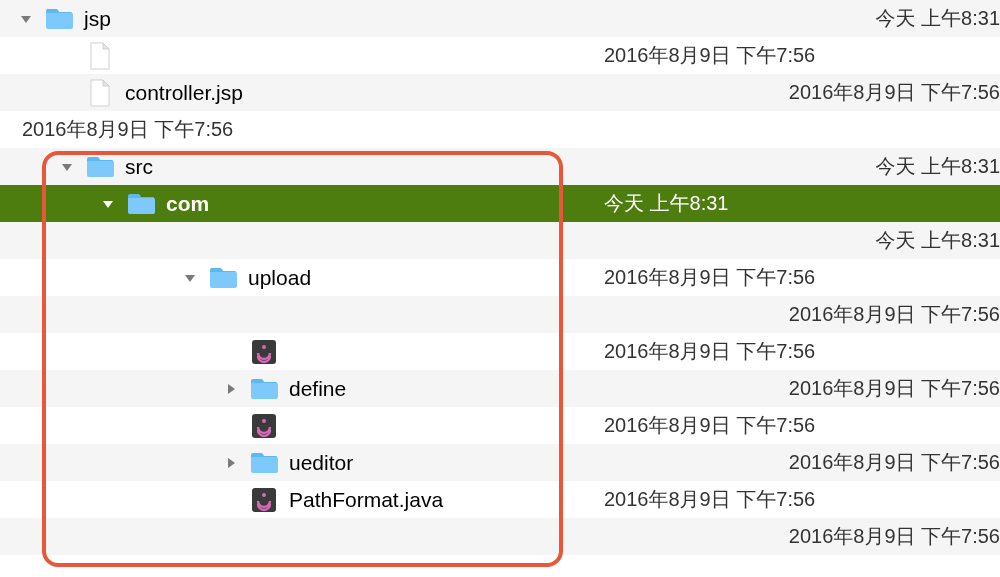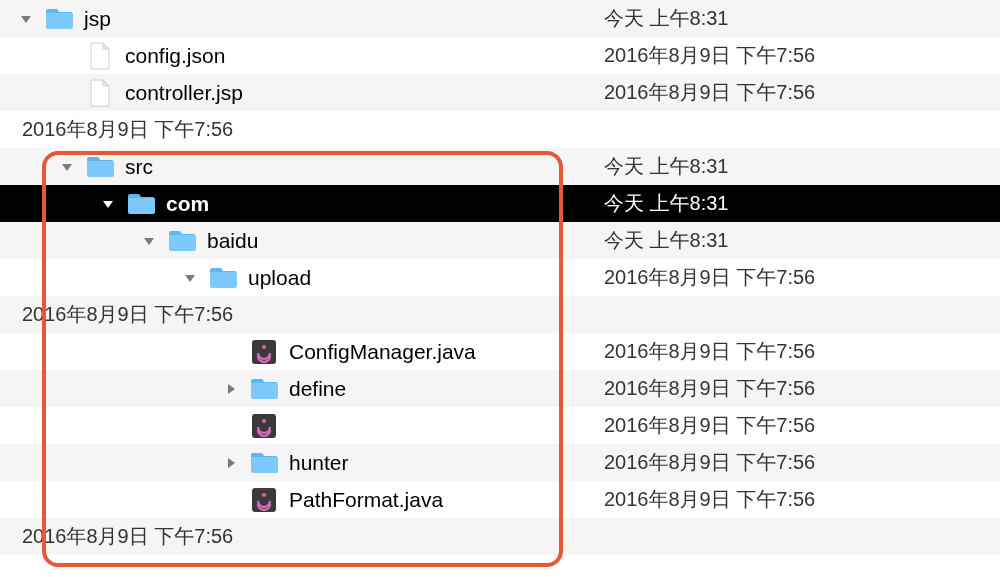--- a/index.html
+++ b/index.html
@@ -13,23 +13,24 @@
       position: relative;
     }
     .row {
       display: flex;
       align-items: center;
       height: 37px;
       position: relative;
     }
     .row.stripe {
       background: #f5f5f5;
+      text-align: right;
     }
     .row.selected {
-      background: #000000;
+      background: #4d7c0f;
       color: #fff;
     }
     .name-col {
       display: flex;
       align-items: center;
       width: 582px;
       flex-shrink: 0;
     }
     .date-col {
       flex: 1;
@@ -116,21 +117,20 @@
         <span style="display: inline-block; width: 16px;"></span>
         <span class="spacer"></span>
         <span class="arrow"></span>
         <span style="display: inline-block; width: 8px;"></span>
         <span class="icon-slot">
           <svg class="file-svg" width="22" height="28" viewBox="0 0 22 28">
     <path class="page" d="M2 1 L14 1 L20 7 L20 27 L2 27 Z"></path>
     <path class="fold" d="M14 1 L14 7 L20 7 Z"></path>
   </svg>
         </span>
-        <span class="label">config.json</span>
       </div>
       <div class="date-col">2016年8月9日 下午7:56</div>
     </div>
     <div class="row stripe">
       <div class="name-col">
         <span style="display: inline-block; width: 16px;"></span>
         <span class="spacer"></span>
         <span class="arrow"></span>
         <span style="display: inline-block; width: 8px;"></span>
         <span class="icon-slot">
@@ -181,39 +181,20 @@
           <svg class="folder-svg" width="28" height="24" viewBox="0 0 28 24">
     <path class="tab" d="M1 4 Q1 2 3 2 L11 2 Q12 2 13 3 L14 5 L26 5 Q27 5 27 6 L27 7 L1 7 Z"></path>
     <path class="front" d="M1 6 L27 6 Q28 6 28 8 L28 20 Q28 22 26 22 L3 22 Q1 22 1 20 Z"></path>
   </svg>
         </span>
         <span class="label">com</span>
       </div>
       <div class="date-col">今天 上午8:31</div>
     </div>
     <div class="row stripe">
-      <div class="name-col">
-        <span style="display: inline-block; width: 16px;"></span>
-        <span class="spacer"></span>
-        <span class="spacer"></span>
-        <span class="spacer"></span>
-        <span class="arrow">
-          <svg width="12" height="12" viewBox="0 0 12 12">
-            <polygon points="1,3 11,3 6,10" fill="#7a7a7a"></polygon>
-          </svg>
-        </span>
-        <span style="display: inline-block; width: 8px;"></span>
-        <span class="icon-slot">
-          <svg class="folder-svg" width="28" height="24" viewBox="0 0 28 24">
-    <path class="tab" d="M1 4 Q1 2 3 2 L11 2 Q12 2 13 3 L14 5 L26 5 Q27 5 27 6 L27 7 L1 7 Z"></path>
-    <path class="front" d="M1 6 L27 6 Q28 6 28 8 L28 20 Q28 22 26 22 L3 22 Q1 22 1 20 Z"></path>
-  </svg>
-        </span>
-        <span class="label">baidu</span>
-      </div>
       <div class="date-col">今天 上午8:31</div>
     </div>
     <div class="row">
       <div class="name-col">
         <span style="display: inline-block; width: 16px;"></span>
         <span class="spacer"></span>
         <span class="spacer"></span>
         <span class="spacer"></span>
         <span class="spacer"></span>
         <span class="arrow">
@@ -246,21 +227,20 @@
         <span class="arrow"></span>
         <span style="display: inline-block; width: 8px;"></span>
         <span class="icon-slot">
           <svg class="java-svg" width="24" height="24" viewBox="0 0 24 24">
     <rect x="0" y="0" width="24" height="24"></rect>
     <path class="arc" d="M6 16 A6 6 0 0 0 18 16"></path>
     <path class="arc" d="M6 13 A6 6 0 0 0 18 13"></path>
     <circle class="dot" cx="12" cy="7" r="2"></circle>
   </svg>
         </span>
-        <span class="label">ConfigManager.java</span>
       </div>
       <div class="date-col">2016年8月9日 下午7:56</div>
     </div>
     <div class="row stripe">
       <div class="name-col">
         <span style="display: inline-block; width: 16px;"></span>
         <span class="spacer"></span>
         <span class="spacer"></span>
         <span class="spacer"></span>
         <span class="spacer"></span>
@@ -315,21 +295,21 @@
             <polygon points="3,1 10,6 3,11" fill="#7a7a7a"></polygon>
           </svg>
         </span>
         <span style="display: inline-block; width: 8px;"></span>
         <span class="icon-slot">
           <svg class="folder-svg" width="28" height="24" viewBox="0 0 28 24">
     <path class="tab" d="M1 4 Q1 2 3 2 L11 2 Q12 2 13 3 L14 5 L26 5 Q27 5 27 6 L27 7 L1 7 Z"></path>
     <path class="front" d="M1 6 L27 6 Q28 6 28 8 L28 20 Q28 22 26 22 L3 22 Q1 22 1 20 Z"></path>
   </svg>
         </span>
-        <span class="label">hunter</span>
+        <span class="label">ueditor</span>
       </div>
       <div class="date-col">2016年8月9日 下午7:56</div>
     </div>
     <div class="row">
       <div class="name-col">
         <span style="display: inline-block; width: 16px;"></span>
         <span class="spacer"></span>
         <span class="spacer"></span>
         <span class="spacer"></span>
         <span class="spacer"></span>

